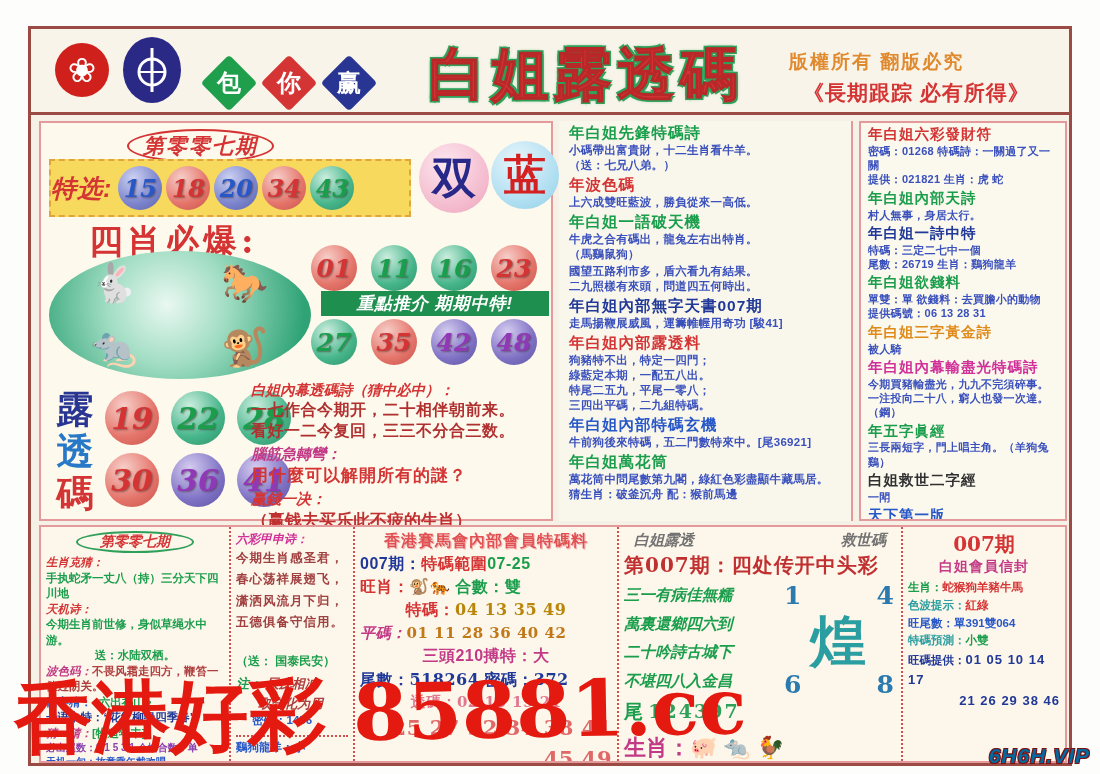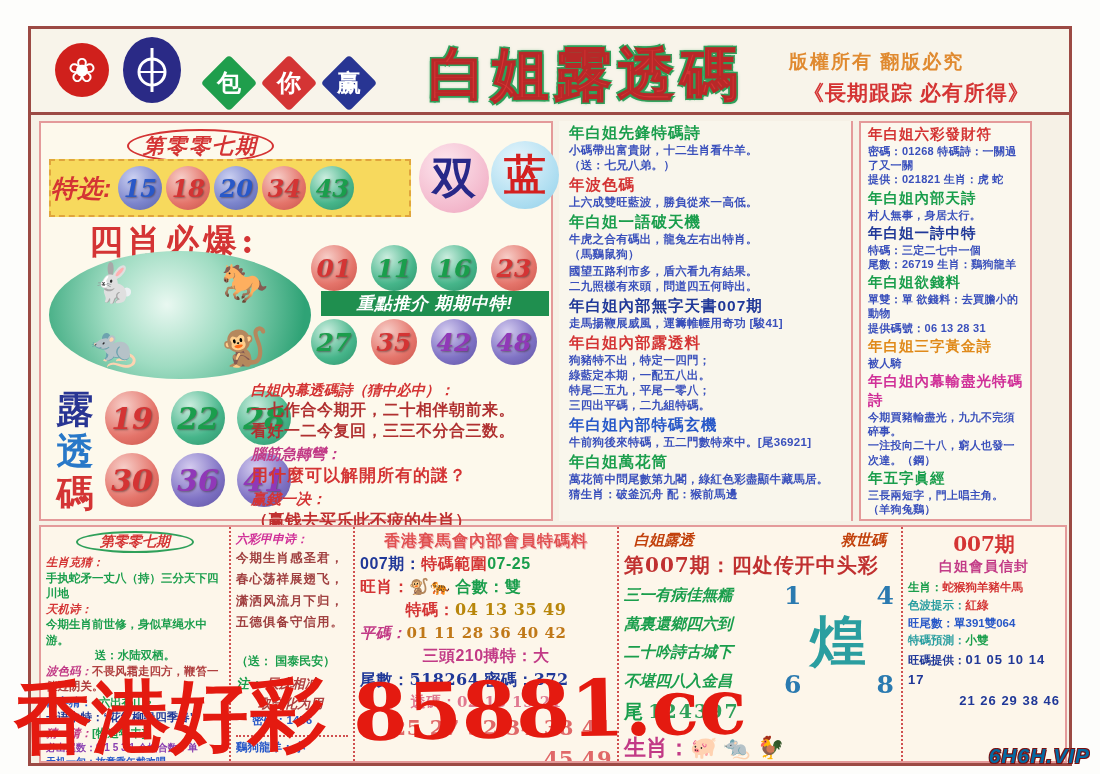--- a/index.html
+++ b/index.html
@@ -65,21 +65,21 @@
   .poemblk { position:absolute; left:210px; top:258px; width:298px; }
   .poem-title { color:#d43434; font-weight:bold; font-style:italic; font-size:14.5px; }
   .poem-line { color:#b03030; font-weight:bold; font-size:16px; letter-spacing:.5px; }
   .riddle-title { color:#c23a86; font-weight:bold; font-style:italic; font-size:15px; margin-top:3px; }
   .riddle-text { color:#d43434; font-weight:900; font-size:17px; letter-spacing:1px; }
   .win-note { color:#c03030; font-weight:900; font-size:17px; }
 
   
   .midcol { position:absolute; left:528px; top:92px; width:294px; height:400px; overflow:hidden;
     border-right:2px solid #e49a9a; padding:2px 6px 0 10px; background:#f9f6ec; }
-  .rightcol { position:absolute; left:828px; top:92px; width:173px; height:400px; overflow:hidden;
+  .rightcol { position:absolute; left:828px; top:92px; width:208px; height:400px; overflow:hidden;
     border:2px solid #e49a9a; background:#fbf8ee; padding:2px 5px 0 7px; }
   .sec { margin-bottom:2px; }
   .sec .t { font-weight:900; font-size:15.5px; letter-spacing:1px; line-height:1.3; }
   .sec .l { color:#3a50bc; font-weight:bold; font-size:11.5px; line-height:1.3; letter-spacing:.3px; }
   .rightcol .sec .t { font-size:14.5px; }
   .rightcol .sec .l { font-size:11px; }
   .c-green { color:#1a9e4c; } .c-red { color:#d43434; } .c-purple { color:#9038b8; }
   .c-navy { color:#203898; } .c-blue { color:#2858c8; } .c-magenta { color:#d03098; }
   .c-orange { color:#e08a1a; } .c-black { color:#303030; }
 
@@ -96,21 +96,21 @@
   .lab-mag { color:#c23a86; font-style:italic; } .txt-dred { color:#b04040; }
   .lab-blue { color:#2858c8; } .txt-navy { color:#203898; }
   .bp2-title { color:#d03098; font-weight:bold; font-style:italic; font-size:12px; }
   .bp2 .verse { color:#a04040; font-weight:bold; font-size:12.5px; line-height:1.7; letter-spacing:1px; }
   .bp2 .gift { color:#1a9e4c; font-weight:bold; font-size:12px; margin-top:20px; }
   .bp2 .note { color:#b04040; font-weight:bold; font-style:italic; font-size:13px; line-height:1.5; }
   .bp2 .divider { border-top:2px dotted #d05050; margin:6px 0 3px; }
   .bp3-title { text-align:center; color:#e05050; font-weight:900; font-size:16px; letter-spacing:1px;
     text-shadow:0 0 1px #fff, 1px 1px 0 #f0b0b0; }
   .bp3 .row { font-weight:900; line-height:1.45; letter-spacing:.5px; }
-  .bp4-hd { display:flex; justify-content:space-between; padding:0 10px; color:#c2410c;
+  .bp4-hd { display:flex; justify-content:space-between; padding:0 10px; color:#737373;
     font-weight:bold; font-style:italic; font-size:15px; }
   .bp4-headline { color:#c03030; font-weight:bold; font-size:20px; letter-spacing:1px; margin:2px 0; font-family:"DejaVu Serif",serif; }
   .bp4-grid { display:flex; }
   .bp4-poems { width:160px; color:#1a9e4c; font-weight:bold; font-style:italic; font-size:15.5px; line-height:1.85; }
   .bp4-nums { position:relative; width:110px; height:118px; }
   .bp4-nums .n { position:absolute; color:#2a7ab0; font-size:25px; font-weight:bold; font-family:"DejaVu Serif",serif; }
   .bp4-big { position:absolute; left:26px; top:24px; color:#2a9ea0; font-size:56px; font-weight:900; font-family:"DejaVu Serif",serif; }
   .bp4-tail { color:#1a9e4c; font-weight:bold; font-size:19px; }
   .bp4-tail .v { color:#2fa05a; font-family:"DejaVu Serif",serif; letter-spacing:2px; }
   .bp4-sx { margin-top:8px; font-size:22px; }

